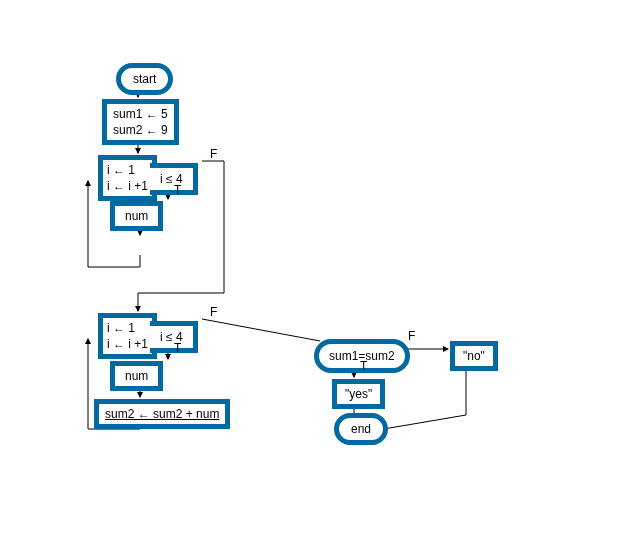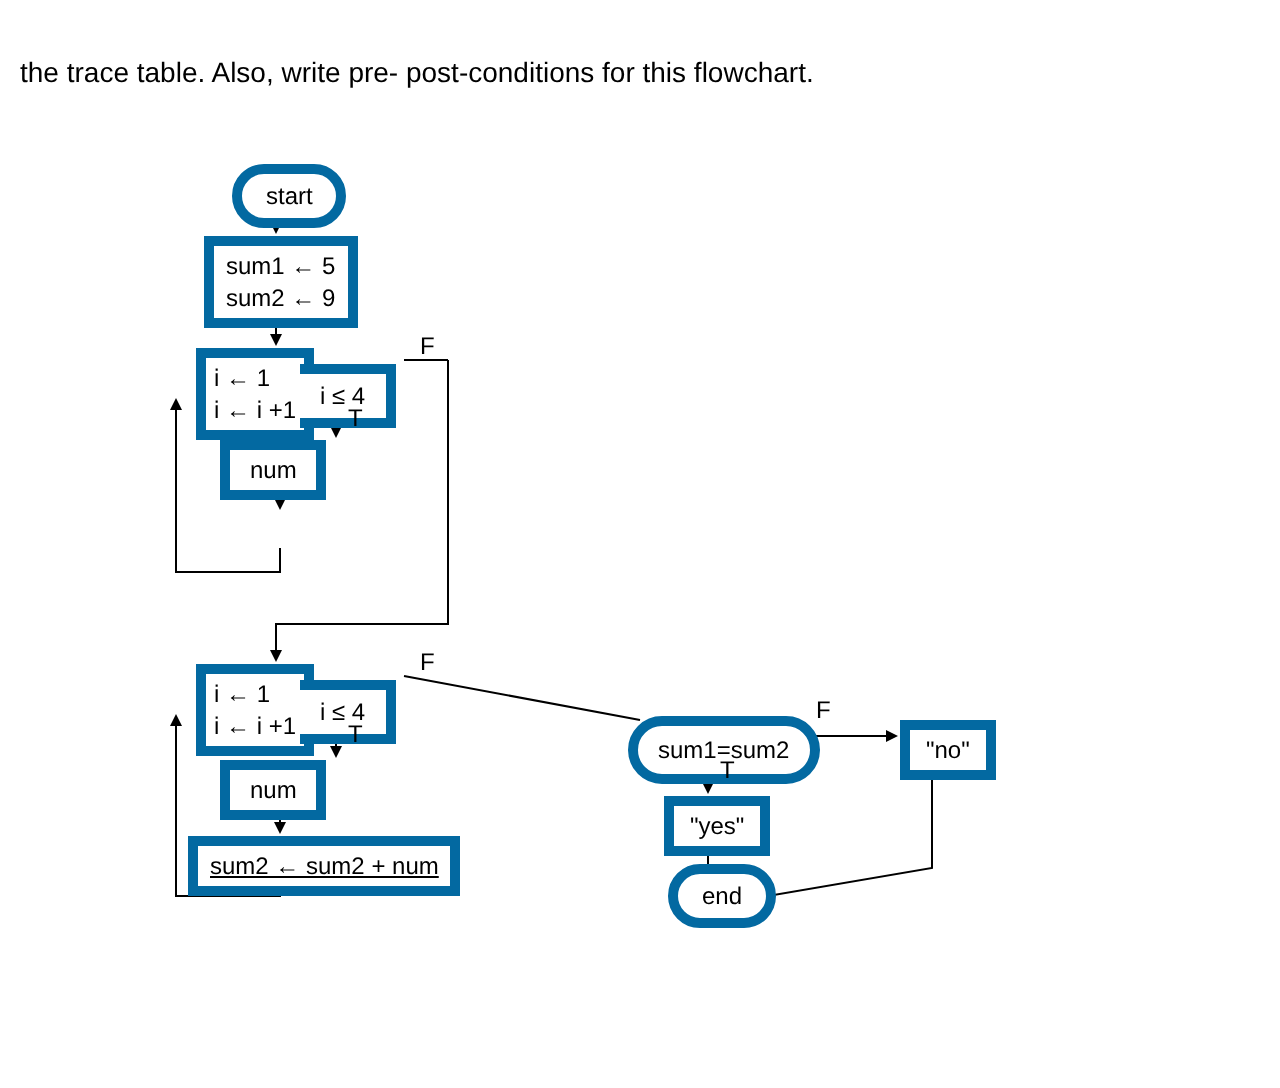--- a/index.html
+++ b/index.html
@@ -48,21 +48,20 @@
     top: 0; left: 0;
     width: 620px; height: 440px;
     pointer-events: none;
   }
 </style>
 </head>
 <body>
 
 <div class="instructions">
   <br>
-  <span>the trace table. Also, write pre- post-conditions for this flowchart.</span>
 </div>
 
 <div class="canvas">
 
   <svg class="conn" viewBox="0 0 620 440">
     <defs>
       <marker id="arr" markerWidth="6" markerHeight="6" refX="5" refY="3" orient="auto">
         <path d="M0,0 L6,3 L0,6 Z" fill="#000"></path>
       </marker>
     </defs>

